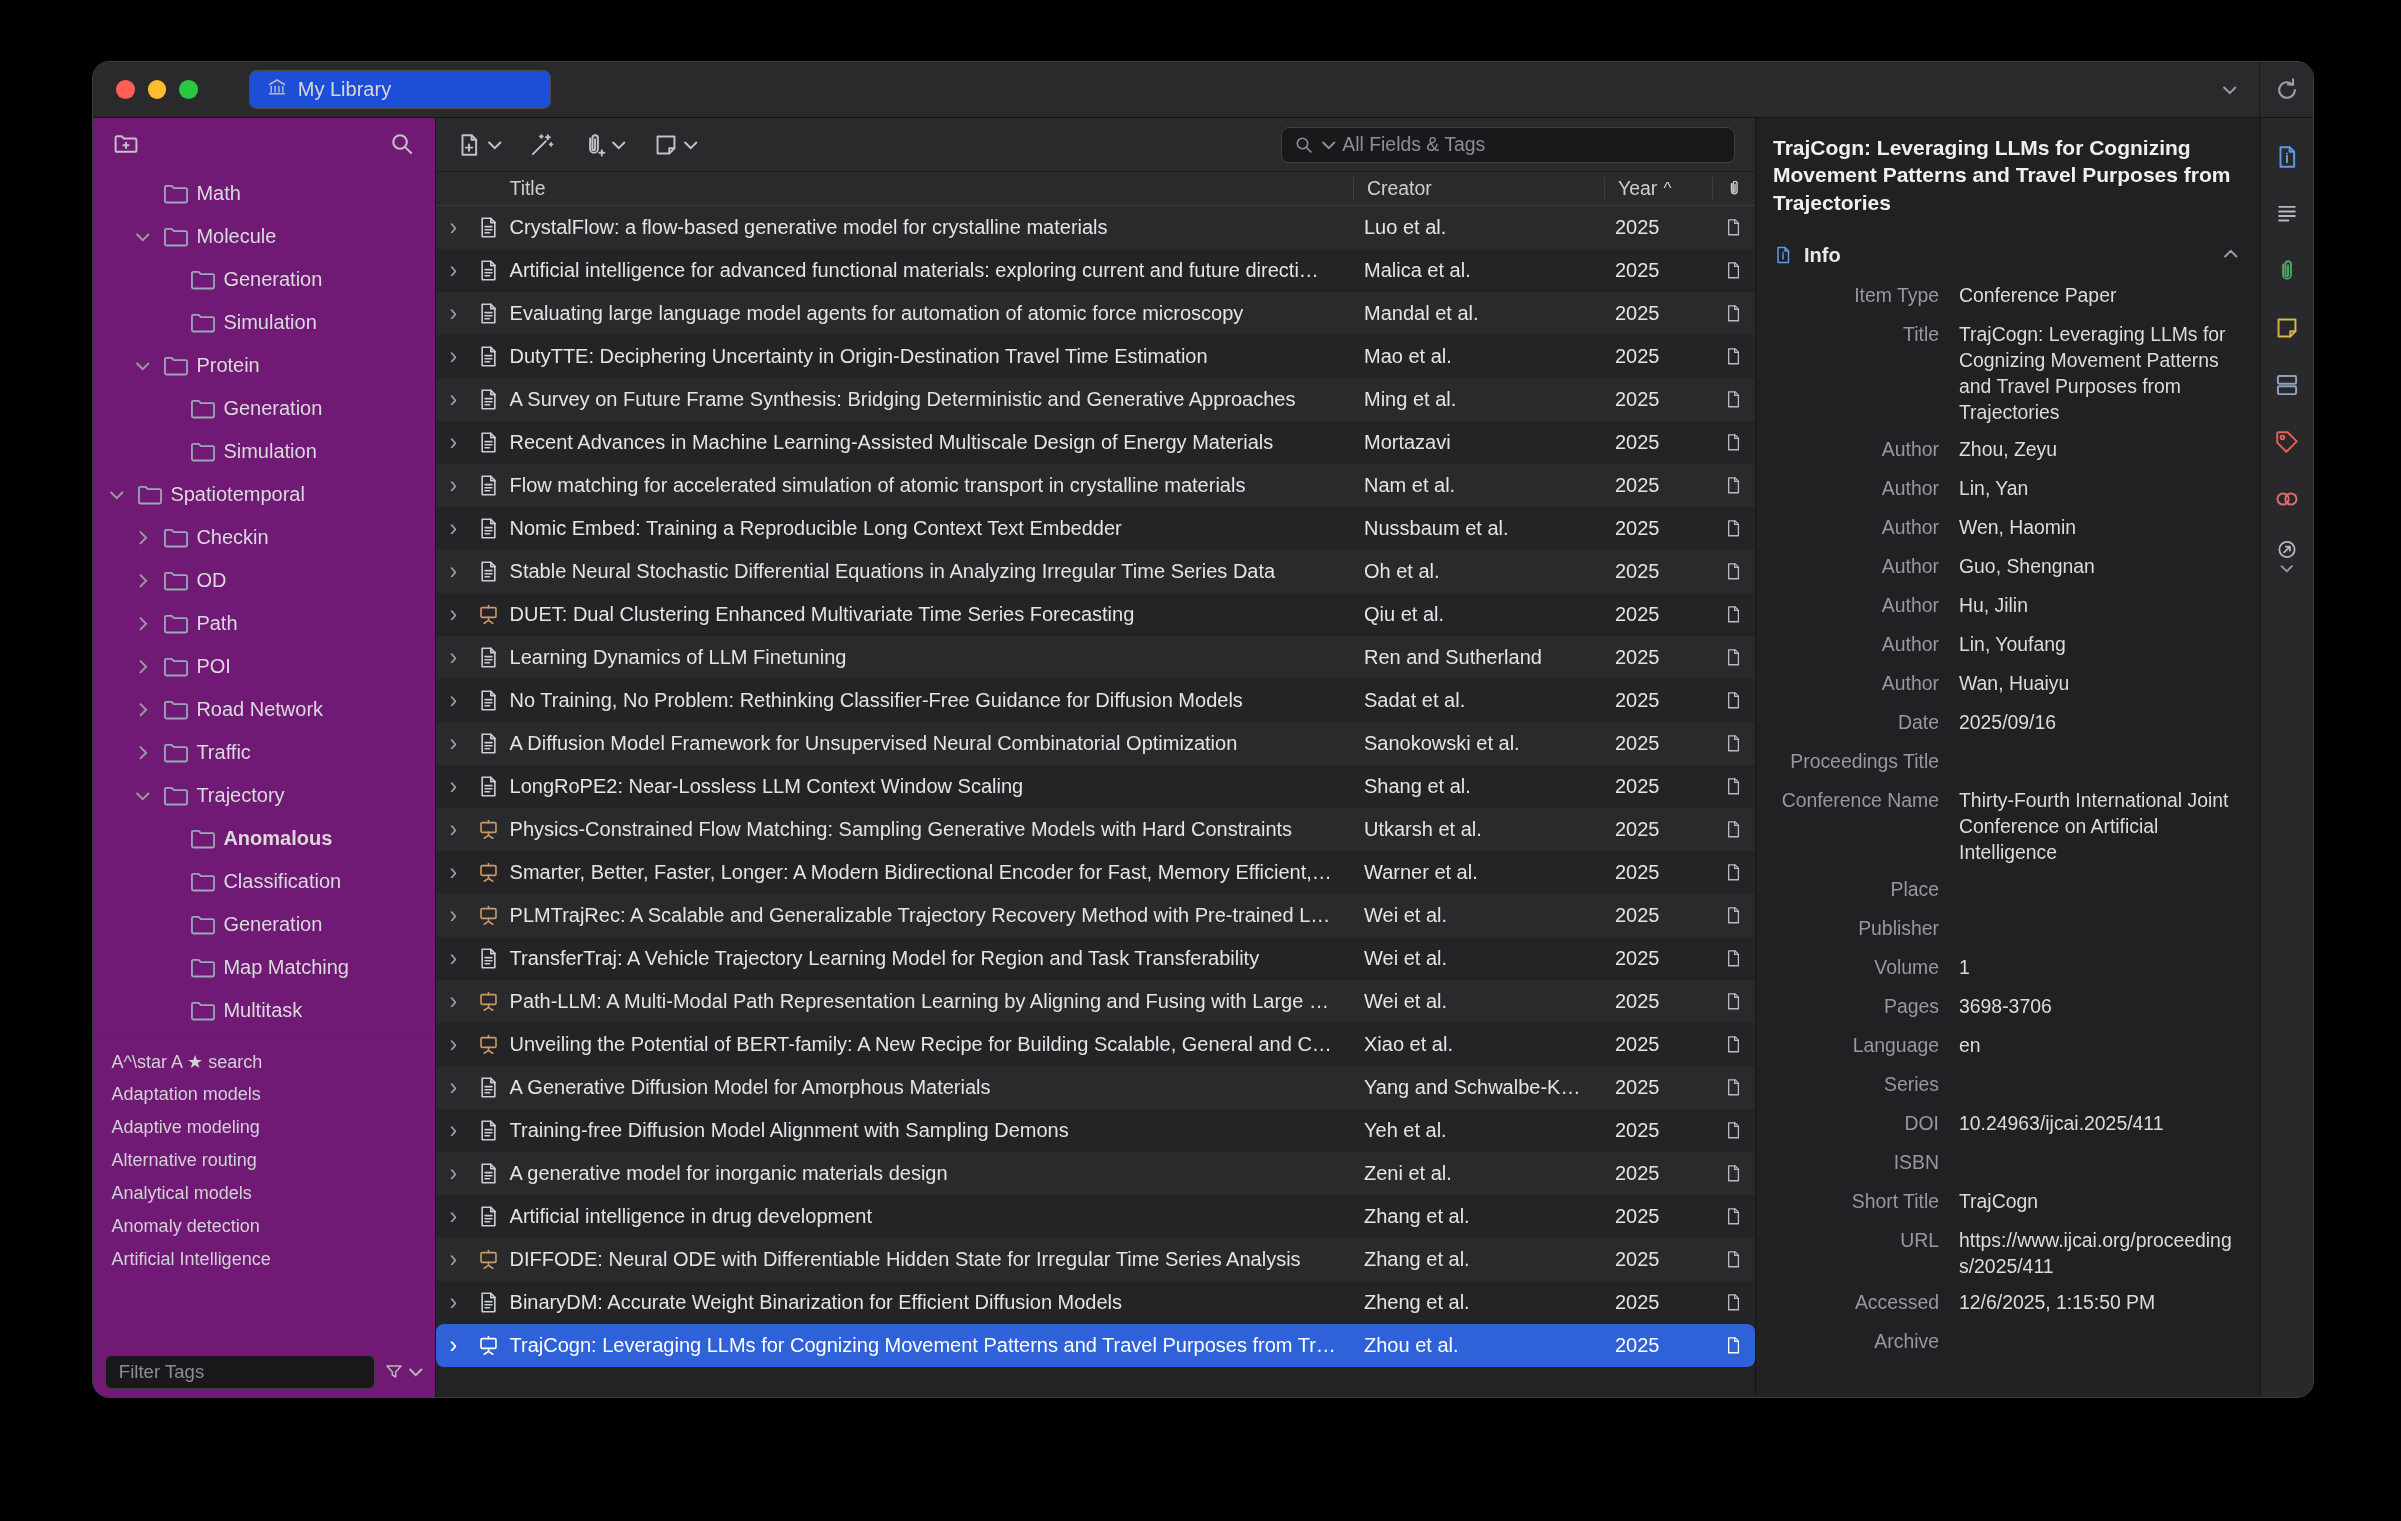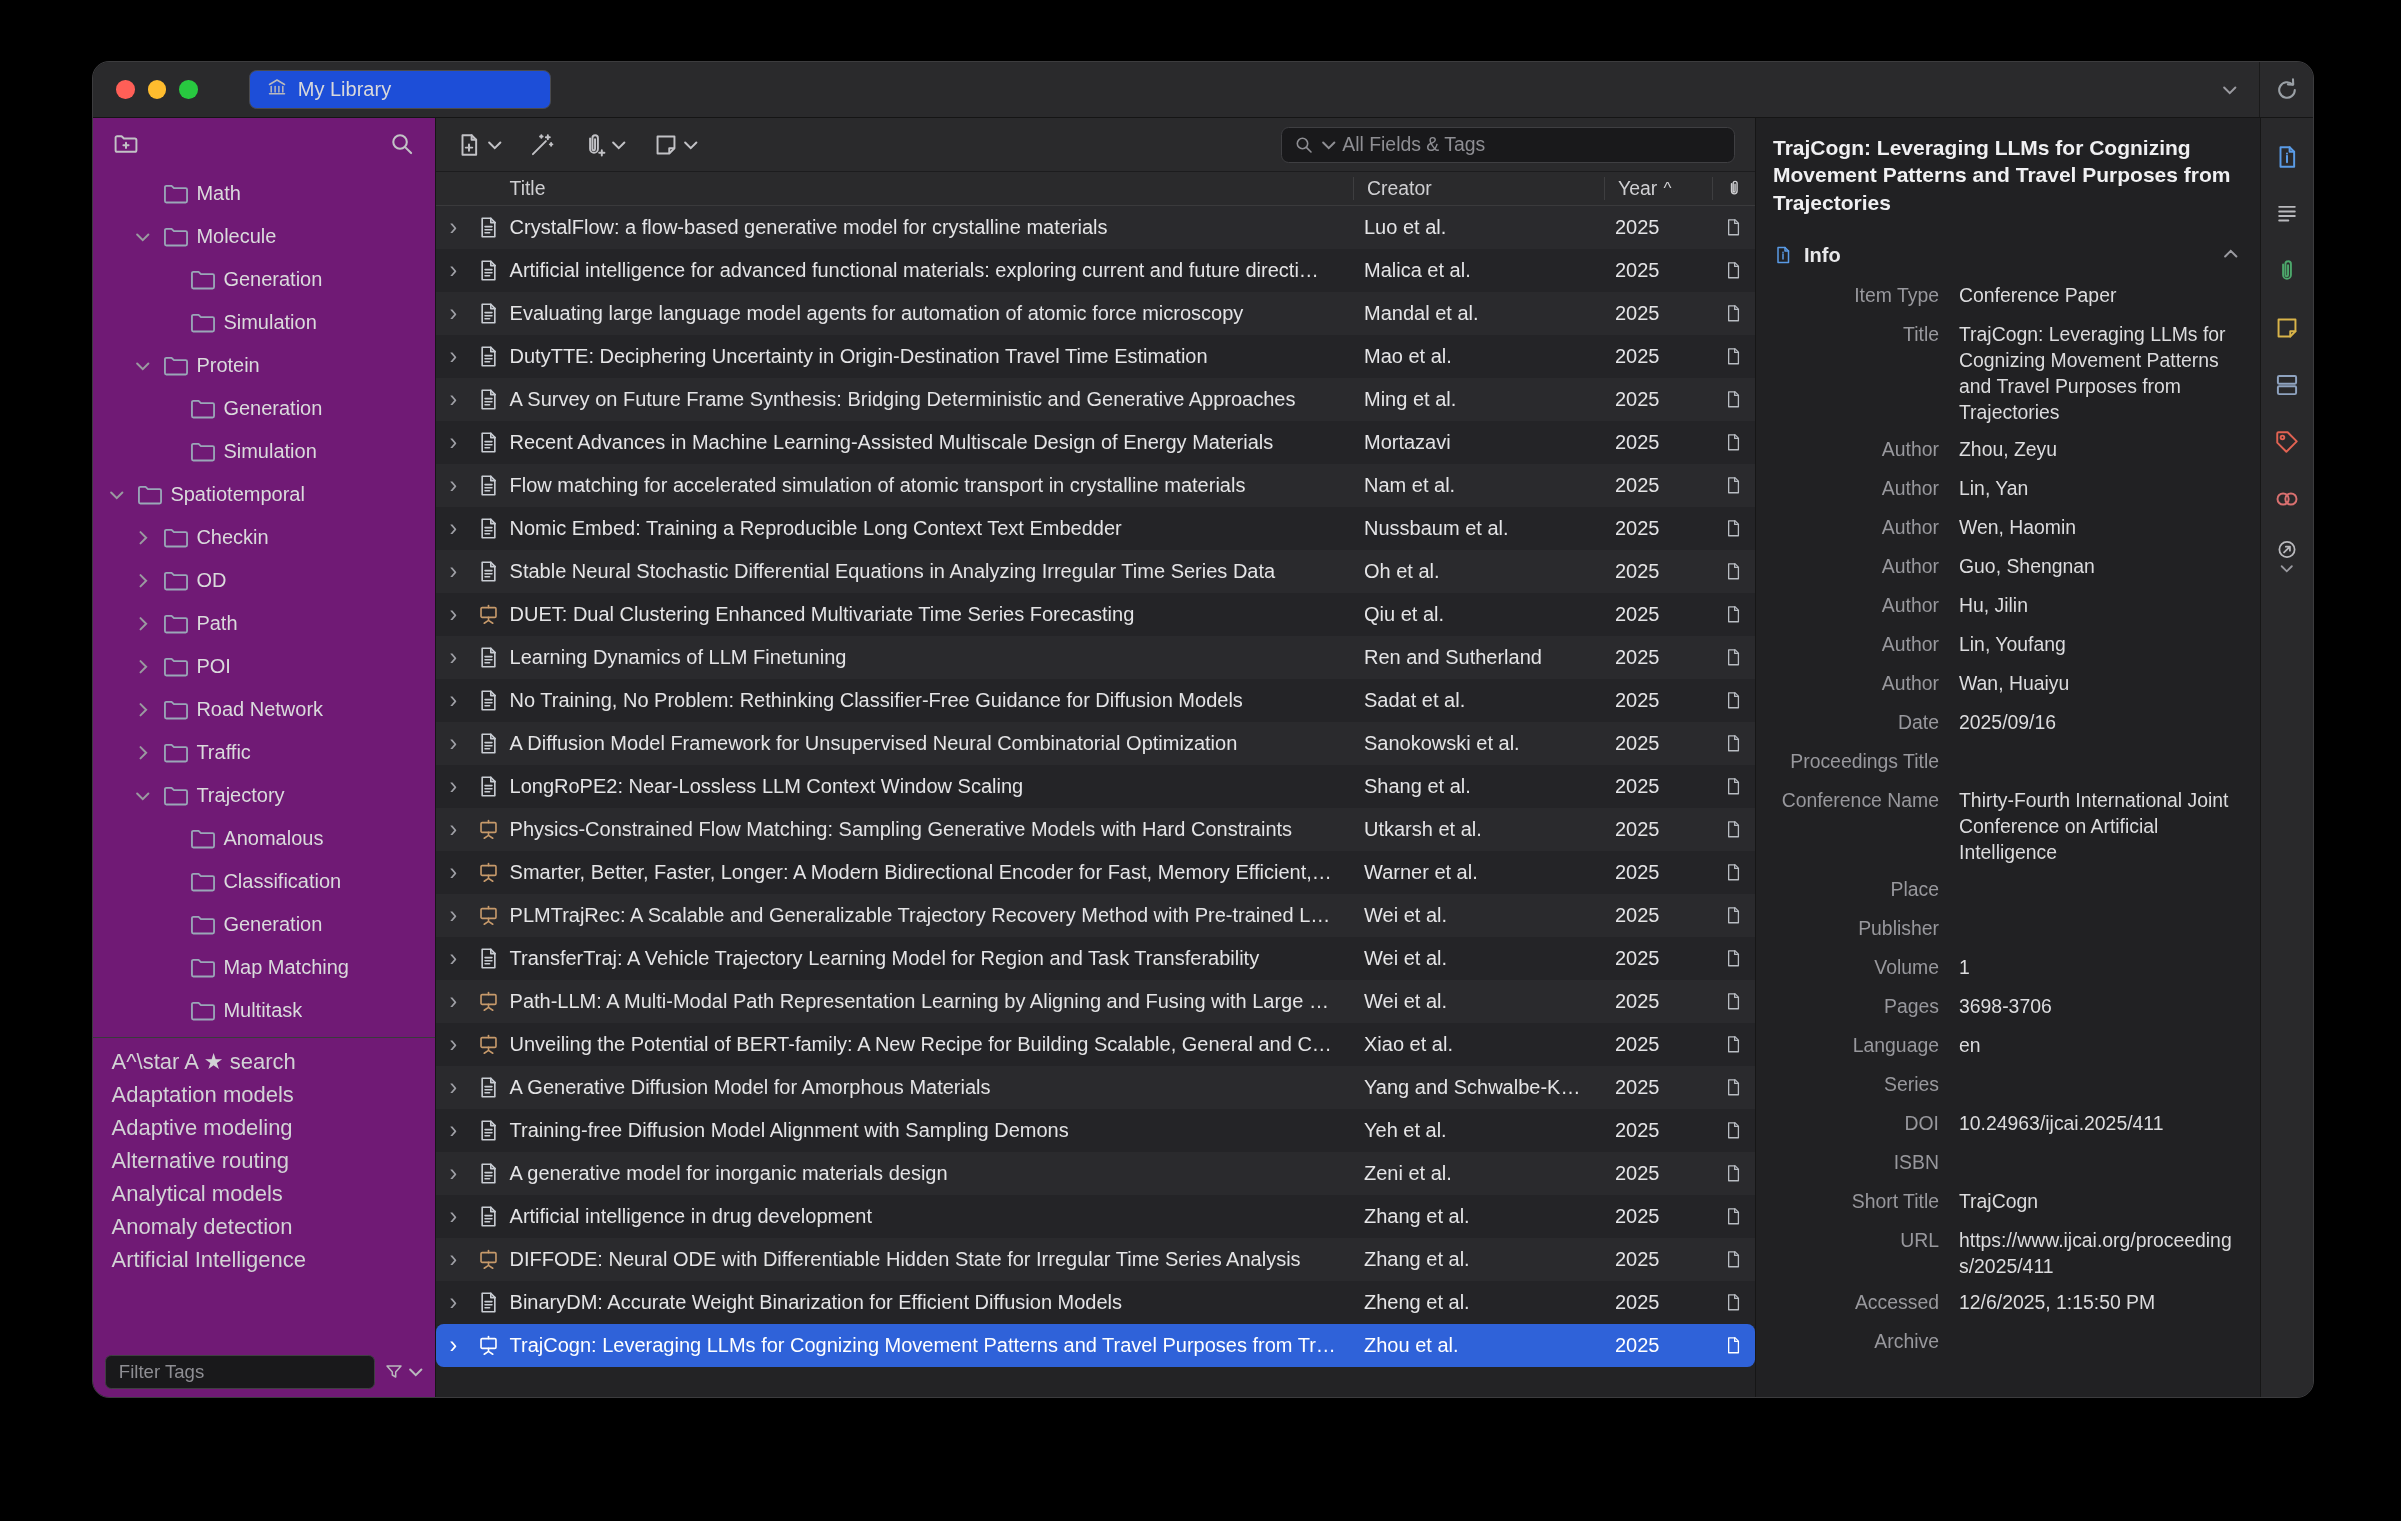--- a/index.html
+++ b/index.html
@@ -41,21 +41,21 @@
   .col-row { height:43px; display:flex; align-items:center; gap:7.7px; font-size:20px;
     color:#dadadc; cursor:default; }
   .col-row .chevbox { width:25px; display:flex; justify-content:center; color:#9a9aa0; flex:0 0 25px; }
   .folder { width:26px; height:23px; color:#9aa7b8; flex:0 0 26px; }
   .col-label { white-space:nowrap; overflow:hidden; text-overflow:ellipsis; }
 
   .tagsec { margin-top:4.6px; border-top:0.8px solid #3a3a3c; flex:1; min-height:0;
     display:flex; flex-direction:column; padding-top:7.7px; }
   .taglist { flex:1; min-height:0; overflow:hidden; }
   .tag-row { height:33px; display:flex; align-items:center; padding:0 7.7px 0 18.6px;
-    font-size:22px; color:#d2d2d5; white-space:nowrap; overflow:hidden; text-overflow:ellipsis; }
+    font-size:18px; color:#d2d2d5; white-space:nowrap; overflow:hidden; text-overflow:ellipsis; }
   .tagfilter { flex:0 0 51px; display:flex; align-items:center; gap:9.3px; padding:0 12.4px; }
   .tagfilter input { flex:1; height:34px; background:#19191b; border:0.8px solid #3f3f42;
     border-radius:6.2px; color:#d2d2d5; font-size:18.6px; padding:0 12.4px;
     font-family:"Liberation Sans", sans-serif; }
   .tagfilter input::placeholder { color:#8e8e93; }
   .funnelwrap { display:flex; align-items:center; gap:3.1px; color:#b9b9bd; }
 
   
   .toolbar { flex:0 0 54px; background:#2a2a2c; border-bottom:0.8px solid #1c1c1e;
     display:flex; align-items:center; padding:0 20px; gap:26px; color:#c2c2c6; }
@@ -348,21 +348,21 @@
                   <polyline points="1.5,2 6,6.5 10.5,2"></polyline>
                 </svg>
               </span>
               <span style="display:flex">
                 <svg class="folder" viewBox="0 0 20 17" fill="none" stroke="currentColor" stroke-width="1.4" stroke-linejoin="round">
                   <path d="M1.5 3.7c0-.6.5-1.1 1.1-1.1h4l1.8 1.8h9c.6 0 1.1.5 1.1 1.1v8.8c0 .6-.5 1.1-1.1 1.1H2.6c-.6 0-1.1-.5-1.1-1.1z"></path>
                 </svg>
               </span>
               <span class="col-label">Trajectory</span>
             </div>
-            <div class="col-row" style="padding-left: 64px;">
+            <div class="col-row" style="padding-left: 64px; font-weight: bold;">
               <span class="chevbox"></span>
               <span style="display:flex">
                 <svg class="folder" viewBox="0 0 20 17" fill="none" stroke="currentColor" stroke-width="1.4" stroke-linejoin="round">
                   <path d="M1.5 3.7c0-.6.5-1.1 1.1-1.1h4l1.8 1.8h9c.6 0 1.1.5 1.1 1.1v8.8c0 .6-.5 1.1-1.1 1.1H2.6c-.6 0-1.1-.5-1.1-1.1z"></path>
                 </svg>
               </span>
               <span class="col-label">Anomalous</span>
             </div>
             <div class="col-row" style="padding-left: 64px;">
               <span class="chevbox"></span>

